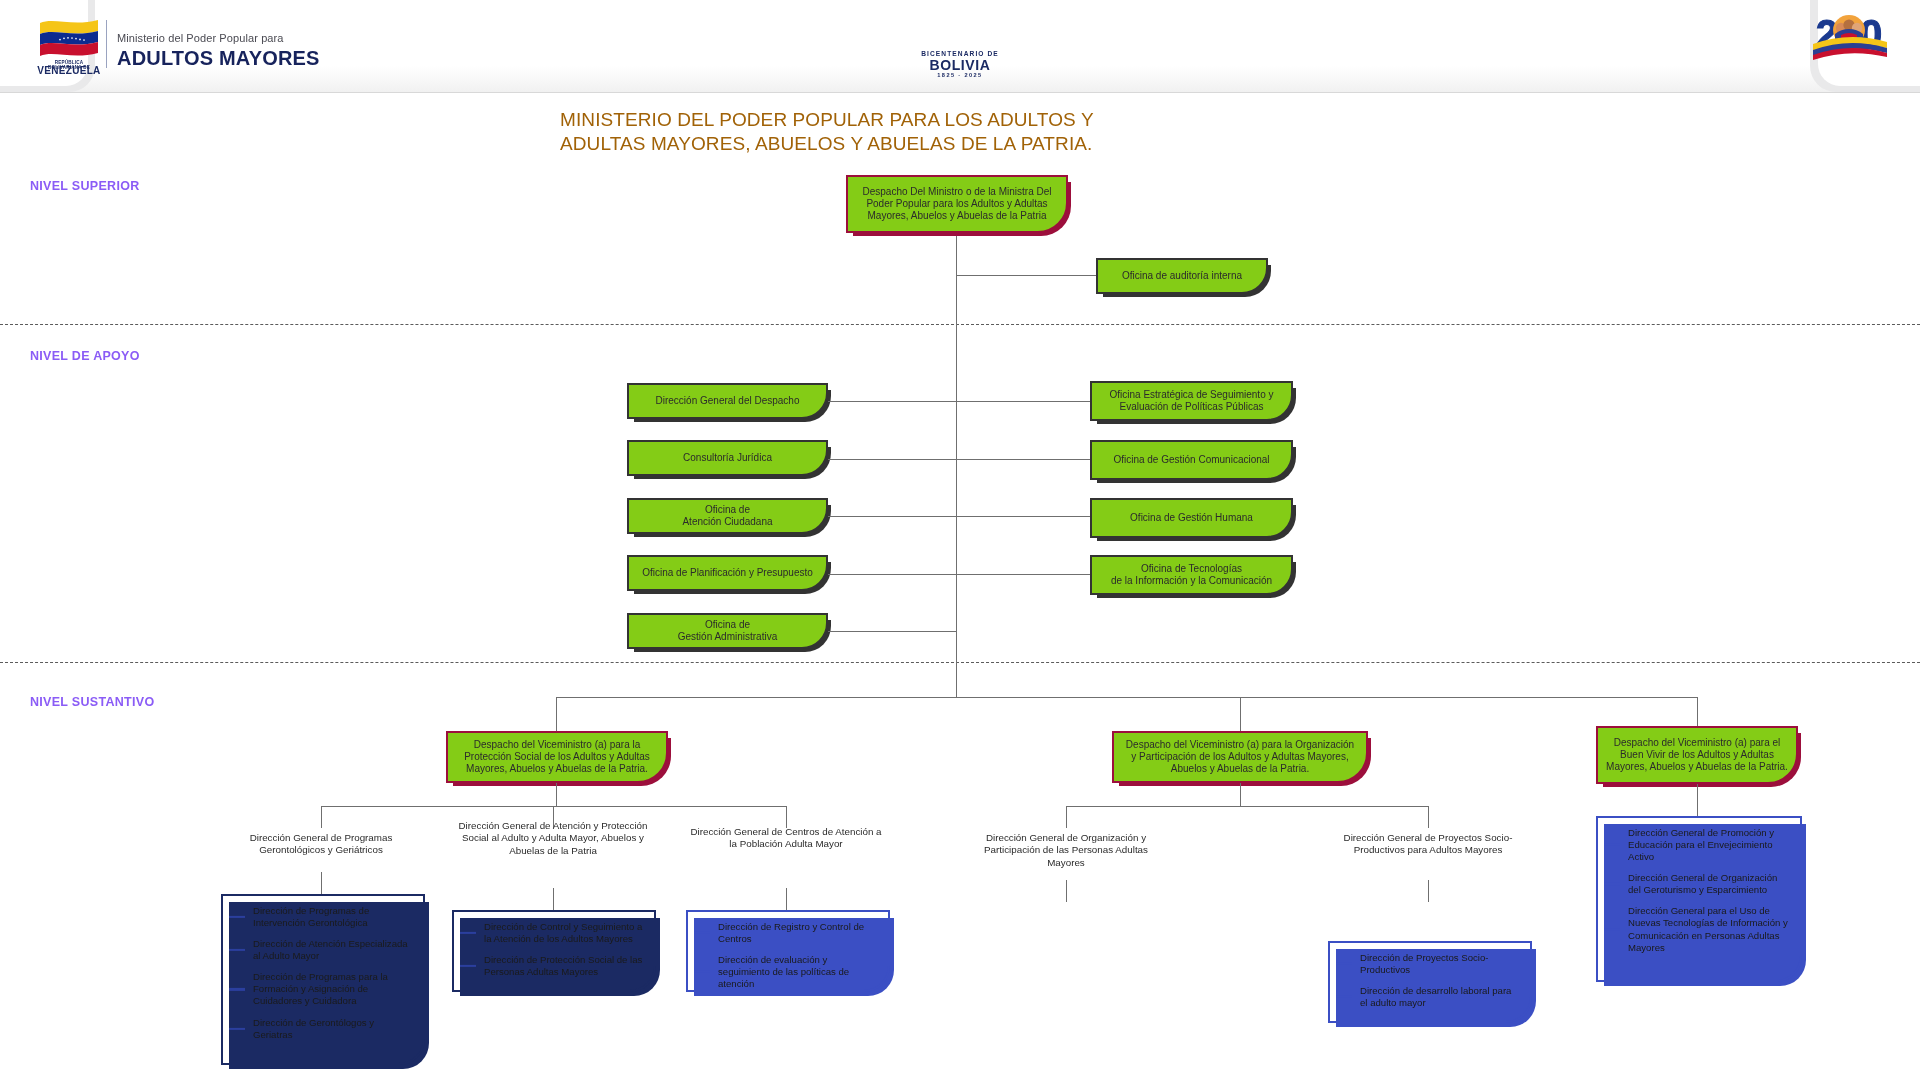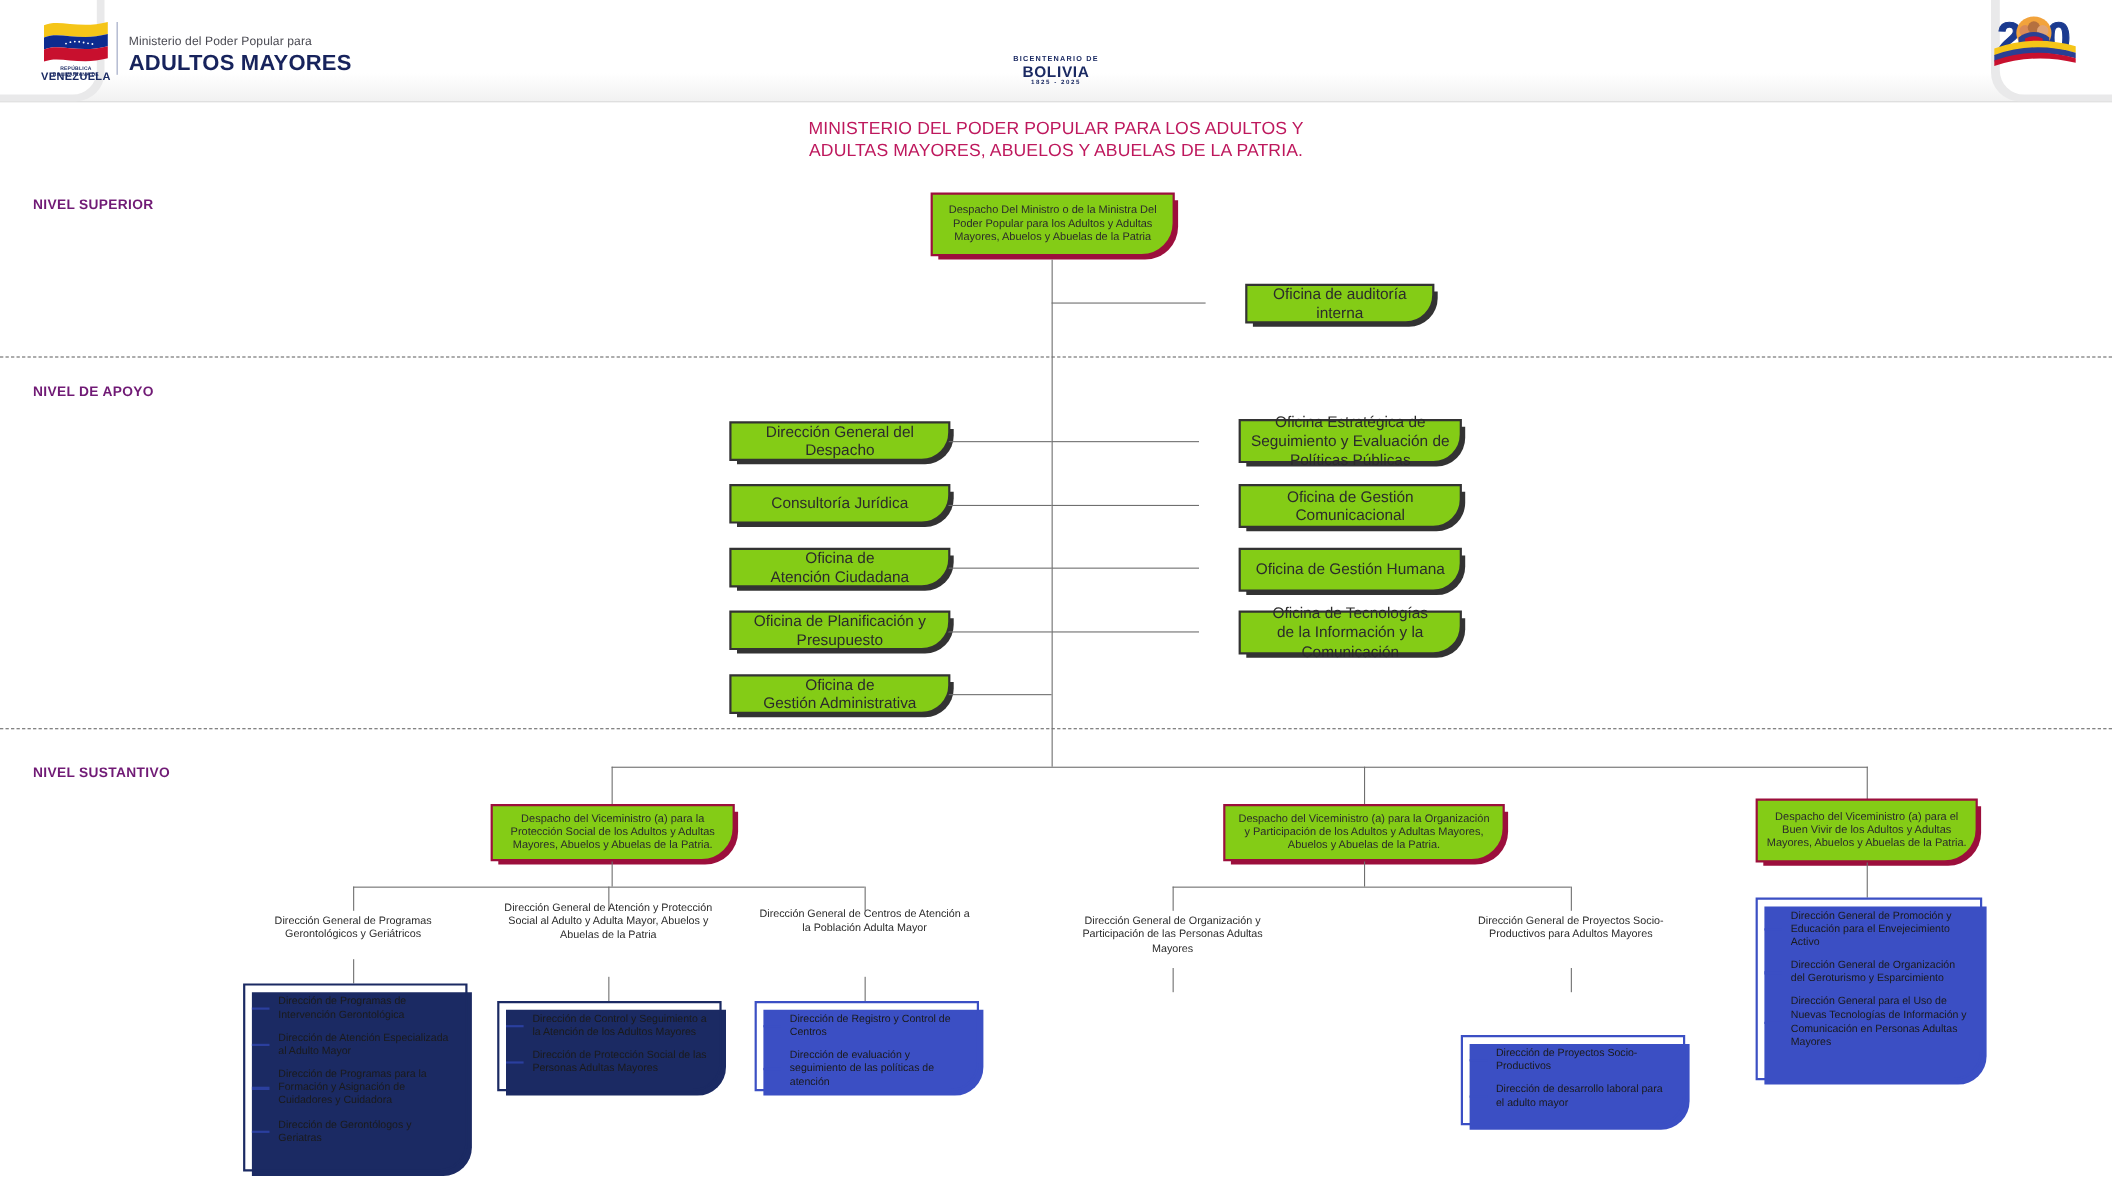--- a/index.html
+++ b/index.html
@@ -70,27 +70,27 @@
     font-size:14px;font-weight:bold;color:#1b2a63;letter-spacing:.6px;
   }
   .bicent-txt3{
     position:absolute;left:0;right:0;top:72px;text-align:center;
     font-size:5.6px;font-weight:bold;color:#1b2a63;letter-spacing:1.4px;
   }
 
   
   .chart-title{
     position:absolute;left:560px;top:108px;width:800px;
-    text-align:center;font-size:16px;color:#be185d;line-height:1.28;
+    font-size:19px;color:#a16207;line-height:1.28;
     letter-spacing:.1px;
   }
 
   
   .level-label{
-    position:absolute;font-size:12.5px;font-weight:bold;color:#701a75;
+    position:absolute;font-size:12.5px;font-weight:bold;color:#8b5cf6;
     letter-spacing:.3px;white-space:nowrap;
   }
 
   
   .sep{
     position:absolute;left:0;width:1920px;height:0;
     border-top:1.6px dashed #5b5b5b;
   }
 
   
@@ -117,21 +117,21 @@
   }
   .box-red::after{
     content:"";position:absolute;left:5px;top:5px;right:-5px;bottom:-5px;
     background:#9c0f3c;z-index:-1;border-bottom-right-radius:30px;
   }
 
   
   .box-dark{
     border:2.4px solid #333333;
     border-bottom-right-radius:26px;
-    font-size:14px;color:#2b2b2b;margin-left:36px;
+    font-size:10px;color:#2b2b2b;
   }
   .box-dark::after{
     content:"";position:absolute;left:5px;top:5px;right:-5px;bottom:-5px;
     background:#333333;z-index:-1;border-bottom-right-radius:26px;
   }
 
   
   .box-navy{
     border:2.6px solid #1b2a63;
     border-bottom-right-radius:26px;

